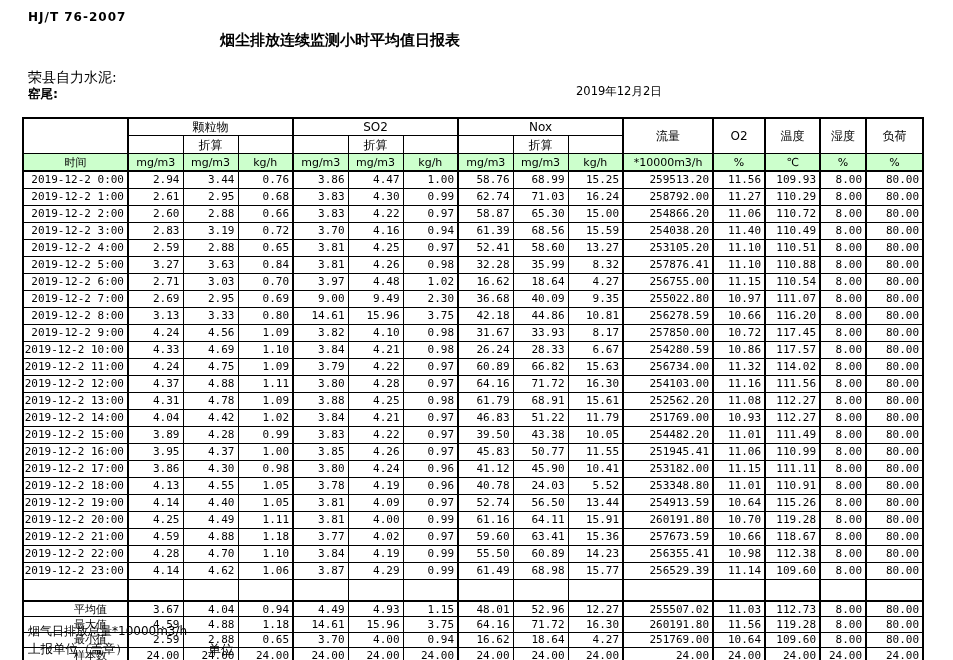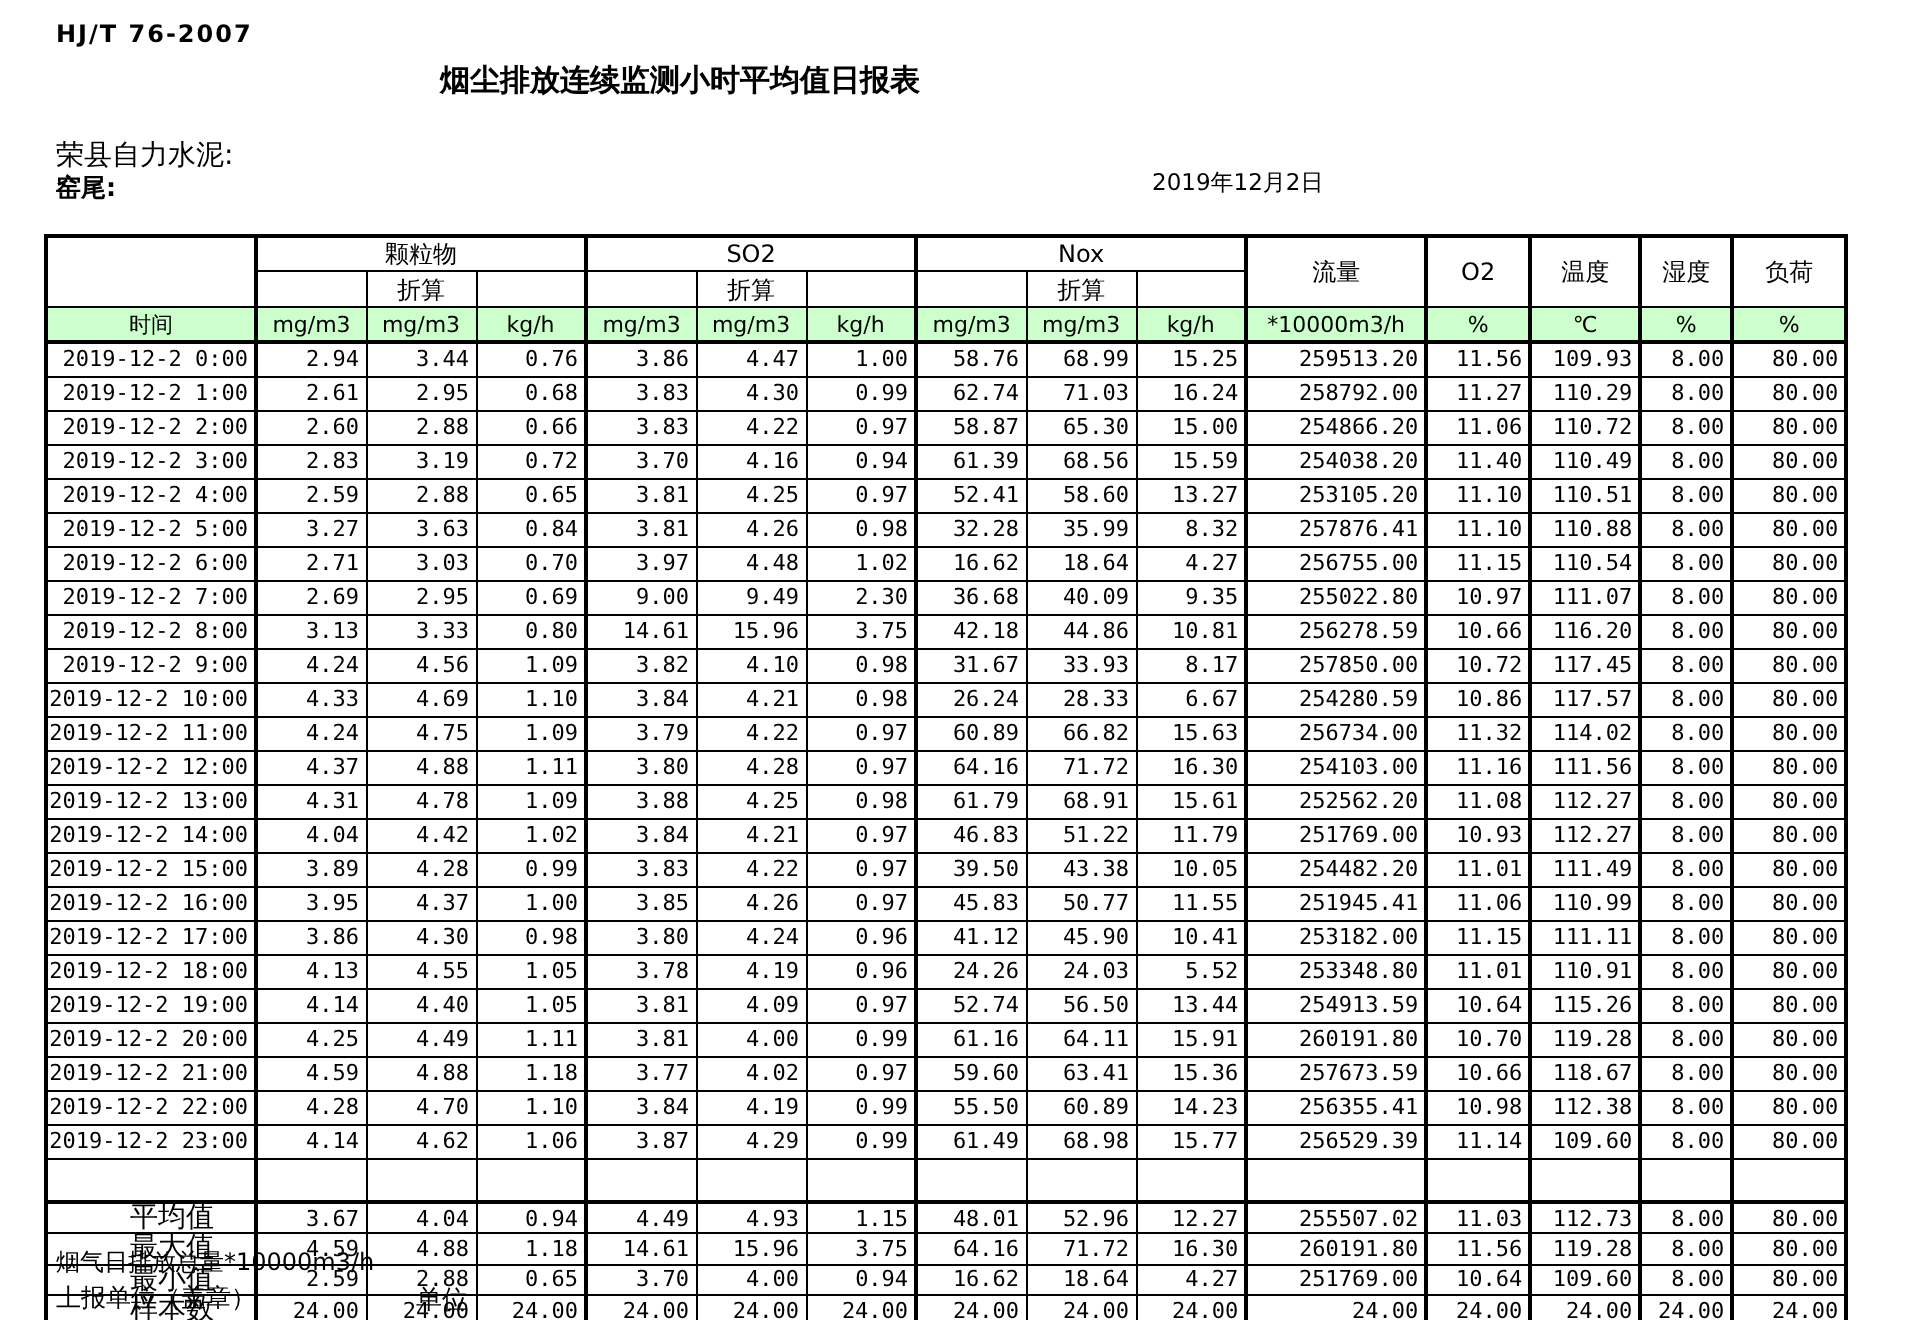--- a/index.html
+++ b/index.html
@@ -35,21 +35,21 @@
   table.rpt td.grn{background:#ccffcc;}
   table.rpt td.gl{border-left-width:2px;}
   table.rpt td:first-child{border-left:2px solid #000;margin-top:40px;}
   table.rpt td:last-child{border-right:2px solid #000;}
   table.rpt tbody tr{height:17px;}
   table.rpt tbody tr.emptyrow{height:22px;}
   table.rpt tbody tr.sumrow{height:15.5px;}
   table.rpt tbody tr.thicktop td{border-top:2px solid #000;}
   table.rpt tbody td.rowlabel{
     font-family:"DejaVu Sans","Liberation Sans",sans-serif;
-    font-size:14px;padding-right:20px;
+    font-size:11px;padding-right:20px;
   }
   table.rpt tbody tr.lastrow td{border-bottom:none;}
   table.rpt tbody tr.lastrow td.rowlabel{
     border-left:none;text-align:center;padding-left:0;
   }
   table.rpt tbody tr.lastrow td.rowlabel .u{text-decoration:underline;}
   .foot1{position:absolute;left:28px;top:623px;font-size:12px;}
   .foot2{position:absolute;left:28px;top:641px;font-size:12.5px;}
   .foot3{position:absolute;left:208px;top:641px;font-size:13px;}
 </style>
@@ -429,21 +429,21 @@
         <td class="gl">80.00</td>
       </tr>
       <tr>
         <td class="">2019-12-2 18:00</td>
         <td class="gl">4.13</td>
         <td>4.55</td>
         <td>1.05</td>
         <td class="gl">3.78</td>
         <td>4.19</td>
         <td>0.96</td>
-        <td class="gl">24.26</td>
+        <td class="gl">40.78</td>
         <td>24.03</td>
         <td>5.52</td>
         <td class="gl">253348.80</td>
         <td class="gl">11.01</td>
         <td class="gl">110.91</td>
         <td class="gl">8.00</td>
         <td class="gl">80.00</td>
       </tr>
       <tr>
         <td class="">2019-12-2 19:00</td>

